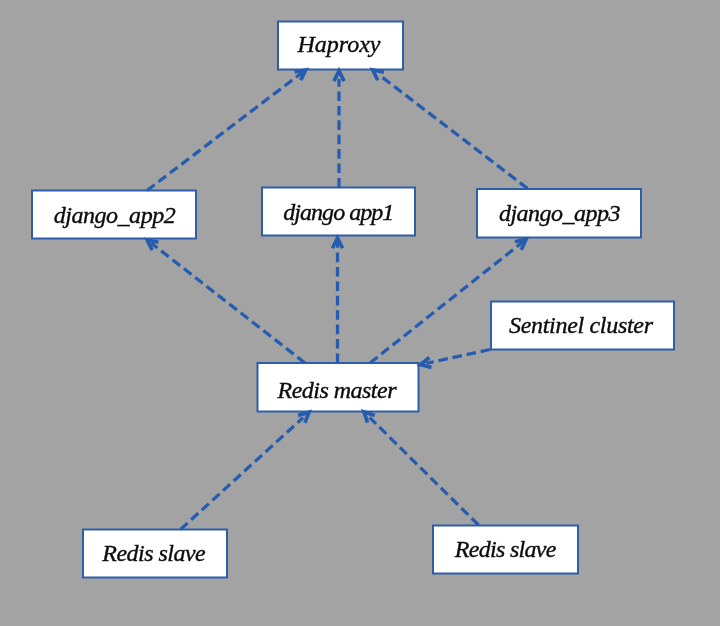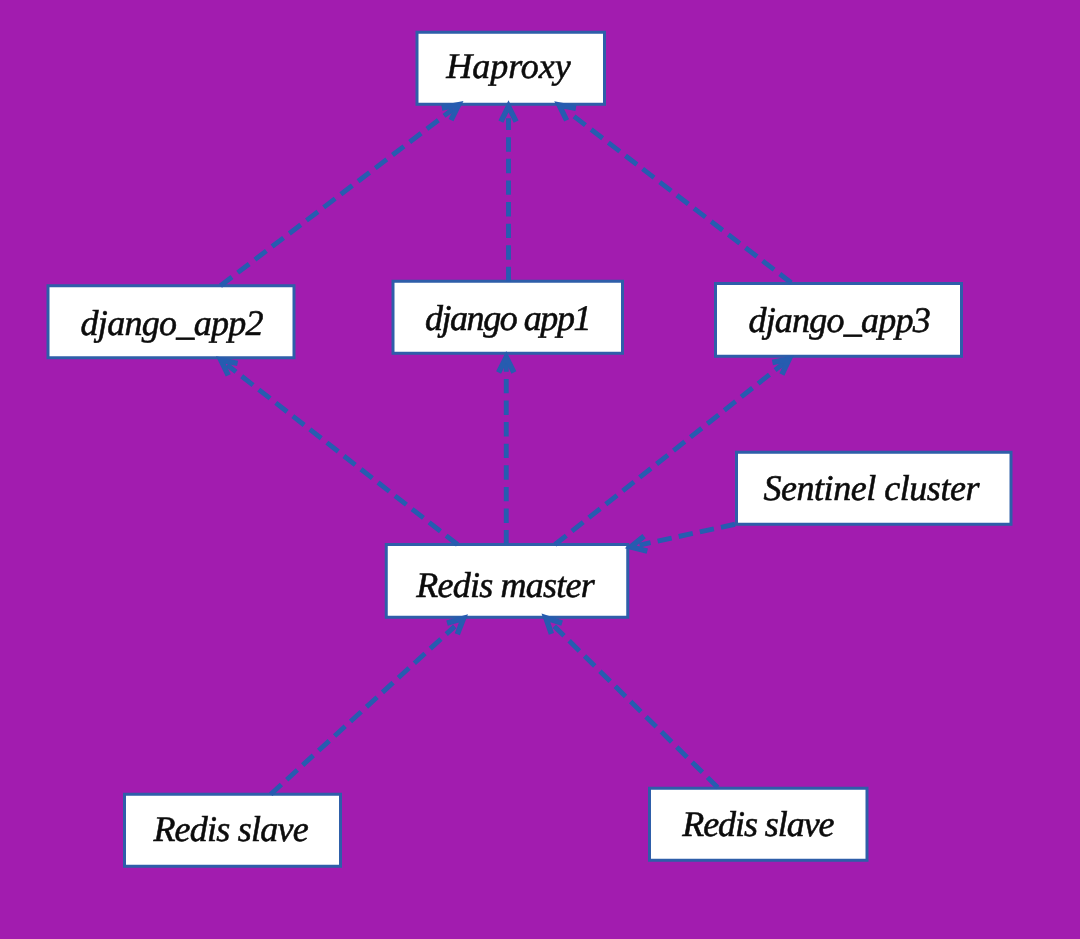--- a/index.html
+++ b/index.html
@@ -1,16 +1,16 @@
 <!DOCTYPE html>
 <html><head>
 <meta charset="utf-8">
 <style>
   html,body{margin:0;padding:0;background:#ffffff;}
-  #wrap{width:720px;height:626px;position:relative;background:#a21caf;}
+  #wrap{width:720px;height:626px;position:relative;background:#a3a3a3;}
   text{font-family:"Liberation Serif",serif;font-style:italic;fill:#0c0c0c;}
 </style>
 </head>
 <body>
 <div id="wrap">
 <svg width="720" height="626" viewBox="0 0 720 626" xmlns="http://www.w3.org/2000/svg">
 
   <g fill="#ffffff" stroke="#2e5ea9" stroke-width="2">
     <rect x="278" y="21.5" width="125" height="48"></rect>
     <rect x="32" y="190.5" width="164" height="48"></rect>

